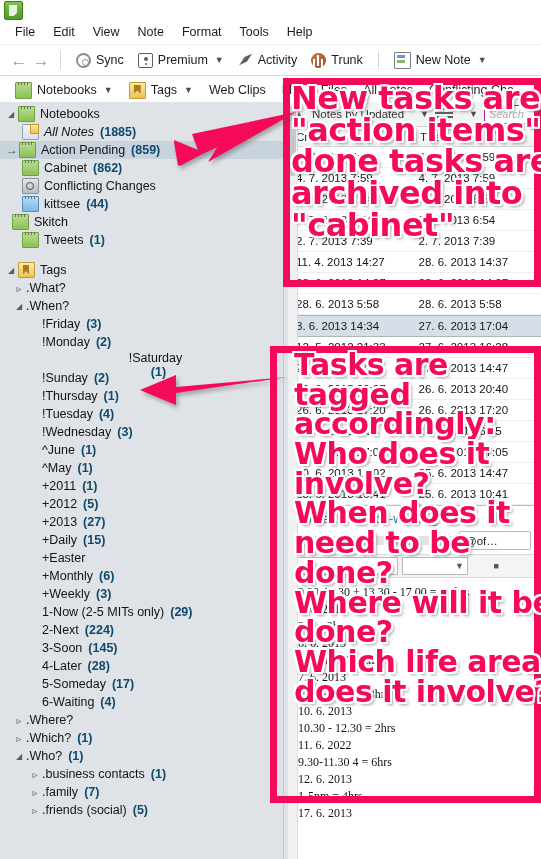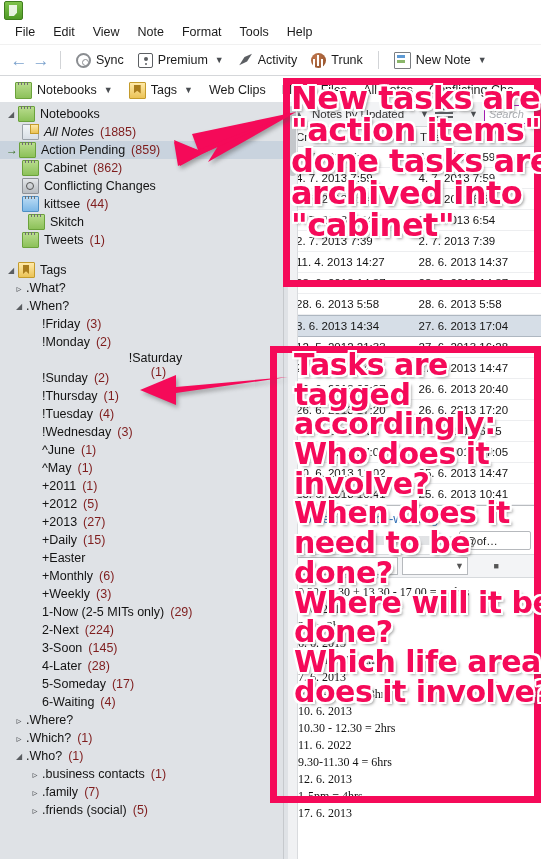--- a/index.html
+++ b/index.html
@@ -81,21 +81,21 @@
   .nb-conflict:after{content:"";position:absolute;left:3px;top:3px;width:8px;height:8px;
     border:1.6px solid #555;border-radius:50%;box-sizing:border-box;}
   .nb-blue{background:linear-gradient(#bcdcf5,#7cb7e6);border:1px solid #4f8fc4;border-radius:1px;}
   .nb-blue:after{content:"";position:absolute;left:2px;top:-1px;width:10px;height:3px;
     background:repeating-linear-gradient(90deg,#6f6f6f 0 1px,transparent 1px 3px);}
   .tag-ico{background:linear-gradient(#ffe9a8,#ebc356);border:1px solid #c49b2c;border-radius:1px;}
   .tag-ico:after{content:"";position:absolute;left:4px;top:2px;width:6px;height:9px;background:#a97c1c;
     clip-path:polygon(0 0,100% 0,100% 100%,50% 70%,0 100%);}
   .lbl{color:#131313;}
   .lbl.italic{font-style:italic;}
-  .cnt{color:#7f1d1d;margin-left:6px;}
+  .cnt{color:#0c4a6e;margin-left:6px;font-weight:bold;}
   .arrow-marker{color:#33691e;font-size:12px;margin-right:1px;margin-left:-2px;}
   .indent1{padding-left:4px;}
   .gap{height:12px;}
 
   
   .nl-toolbar{height:24px;background:#f2f3f5;border-bottom:1px solid #cfd2d6;
     display:flex;align-items:center;padding-left:4px;gap:6px;}
   .collapse-ico{width:14px;height:16px;color:#5a5d61;font-size:9px;line-height:16px;text-align:center;}
   .nl-sort{font-size:11.5px;color:#333;display:flex;align-items:center;gap:14px;}
   .viewmode{width:18px;height:12px;background:repeating-linear-gradient(#5a5d61 0 2px,transparent 2px 4px);}
@@ -248,21 +248,21 @@
           <span class="cnt"></span>
         </div>
 
 
         <div class="row" style="padding-left:22px">
           <span class="ico nb-blue"></span>
           <span class="lbl">kittsee</span>
           <span class="cnt">(44)</span>
         </div>
 
-        <div class="row" style="padding-left:28px">
+        <div class="row" style="padding-left:12px">
           <span class="ico nb-green"></span>
           <span class="lbl">Skitch</span>
           <span class="cnt"></span>
         </div>
 
         <div class="row" style="padding-left:22px">
           <span class="ico nb-green"></span>
           <span class="lbl">Tweets</span>
           <span class="cnt">(1)</span>
         </div>

